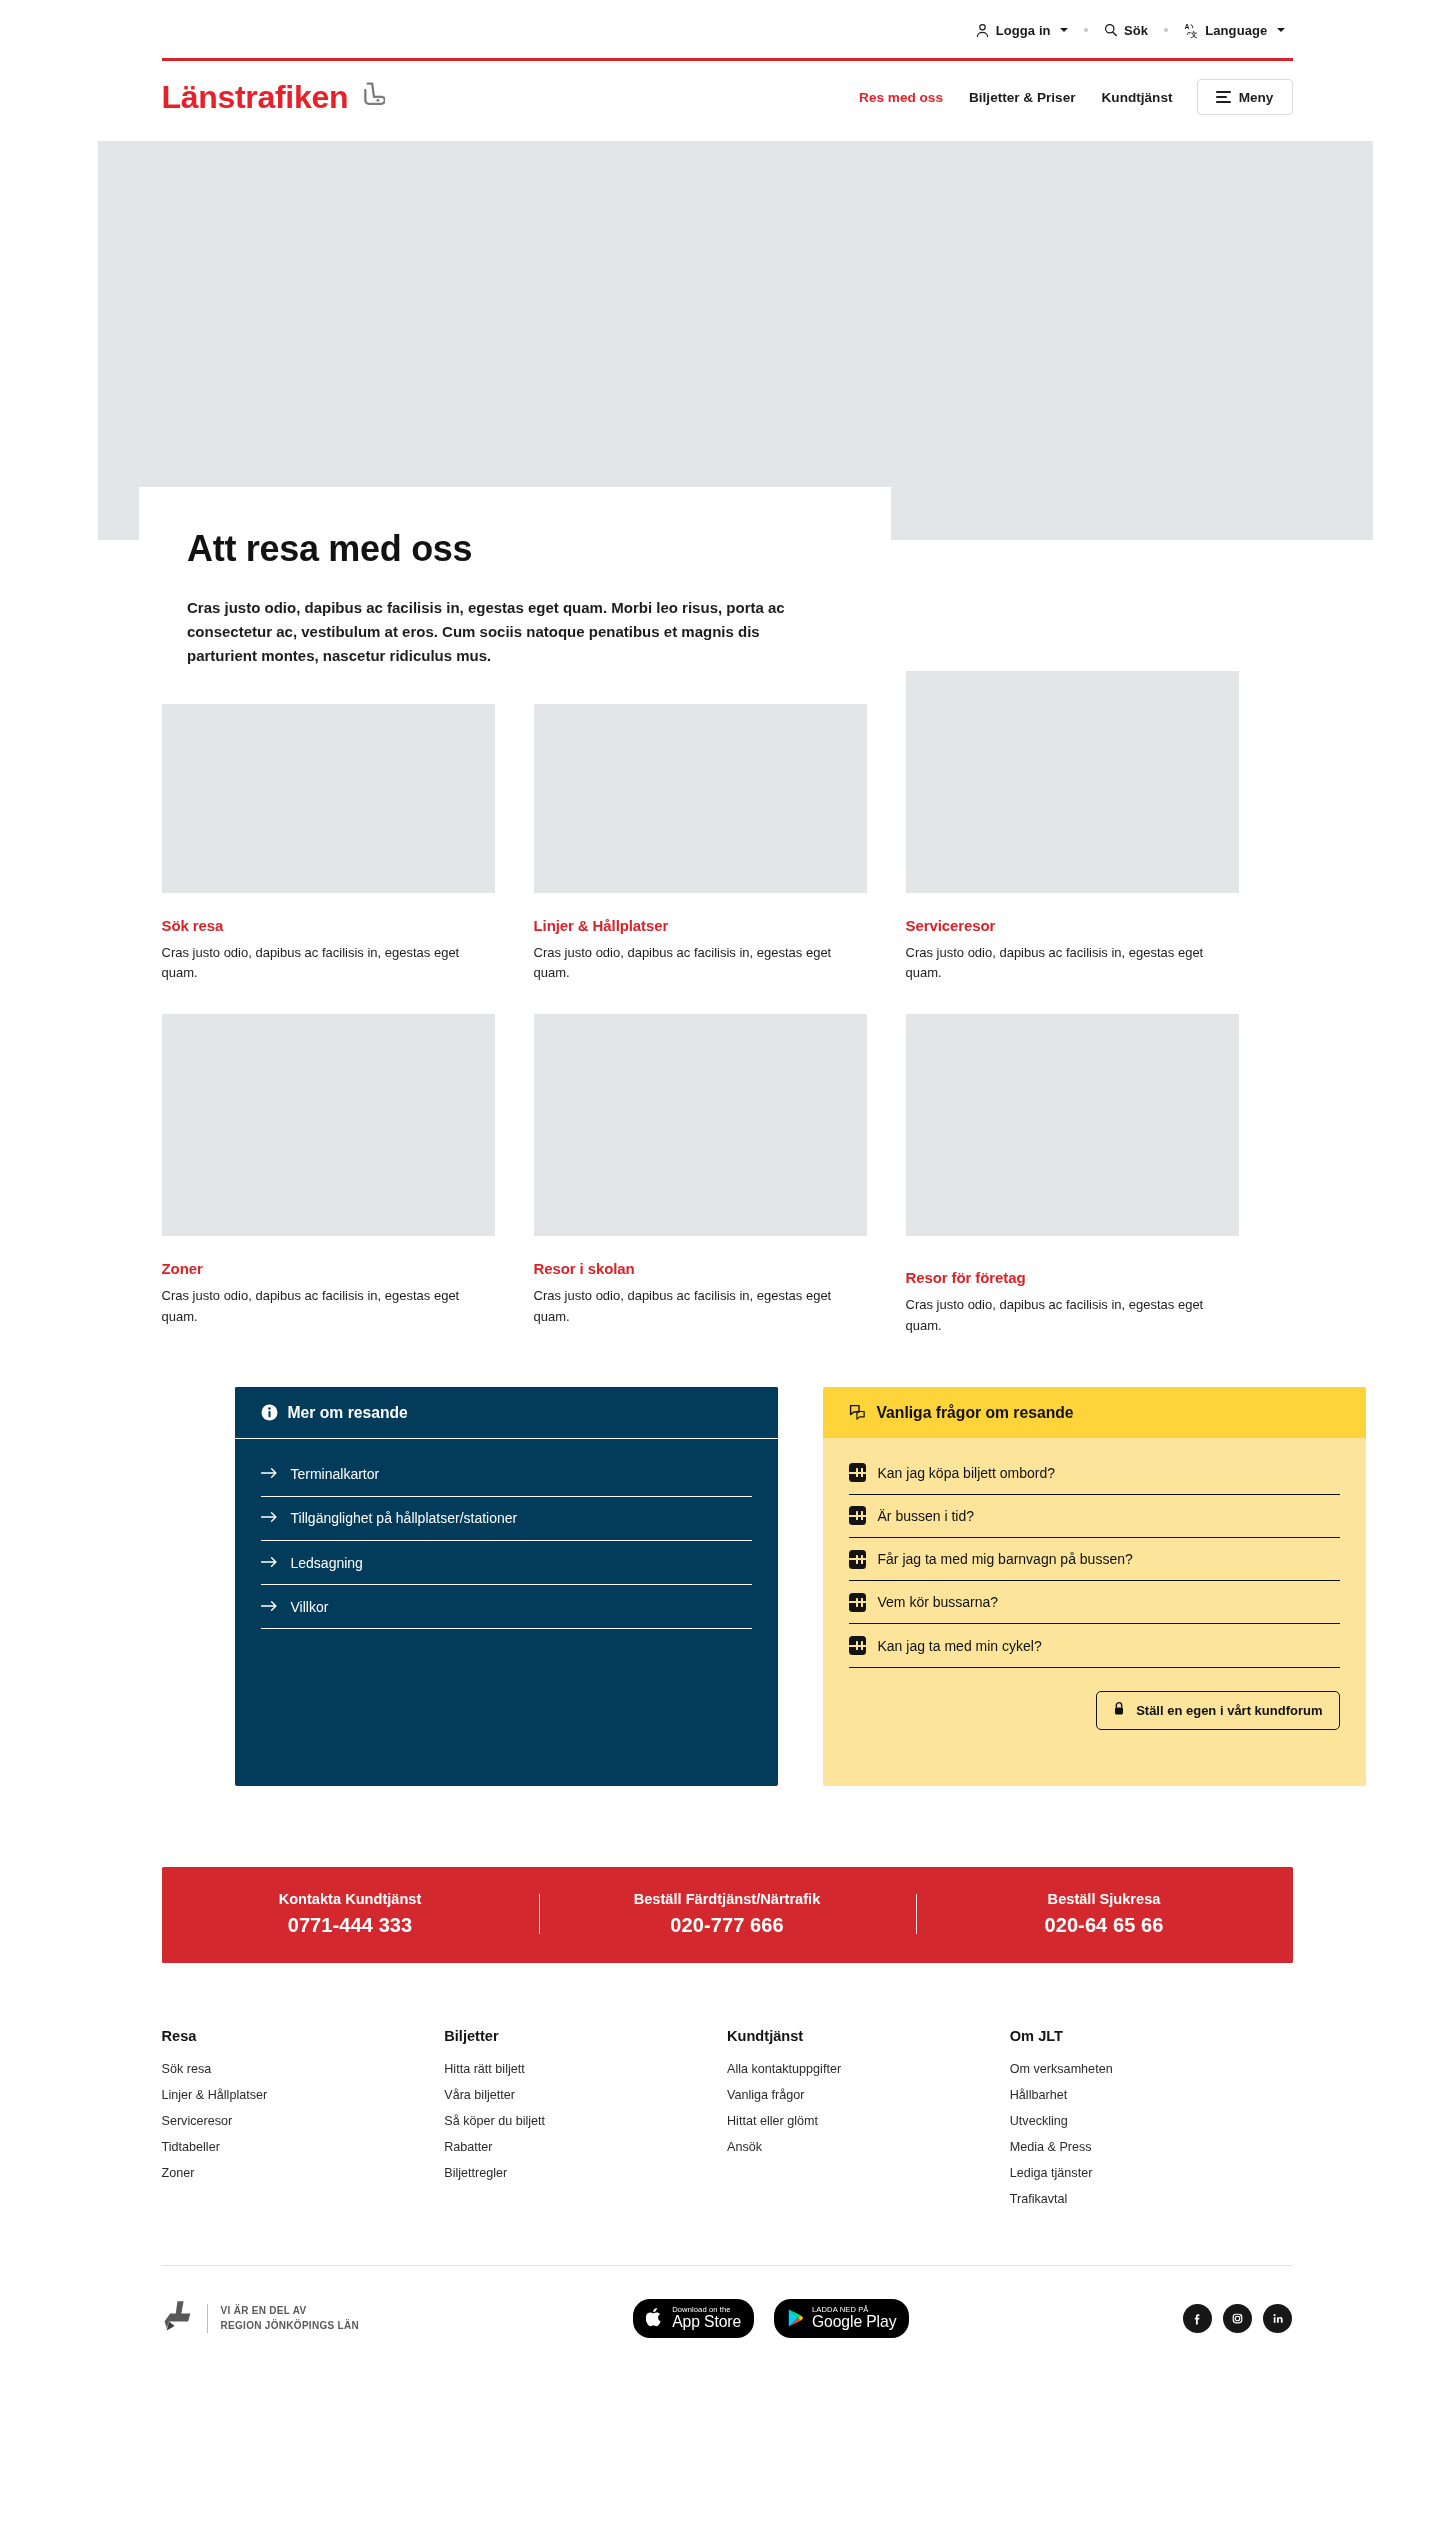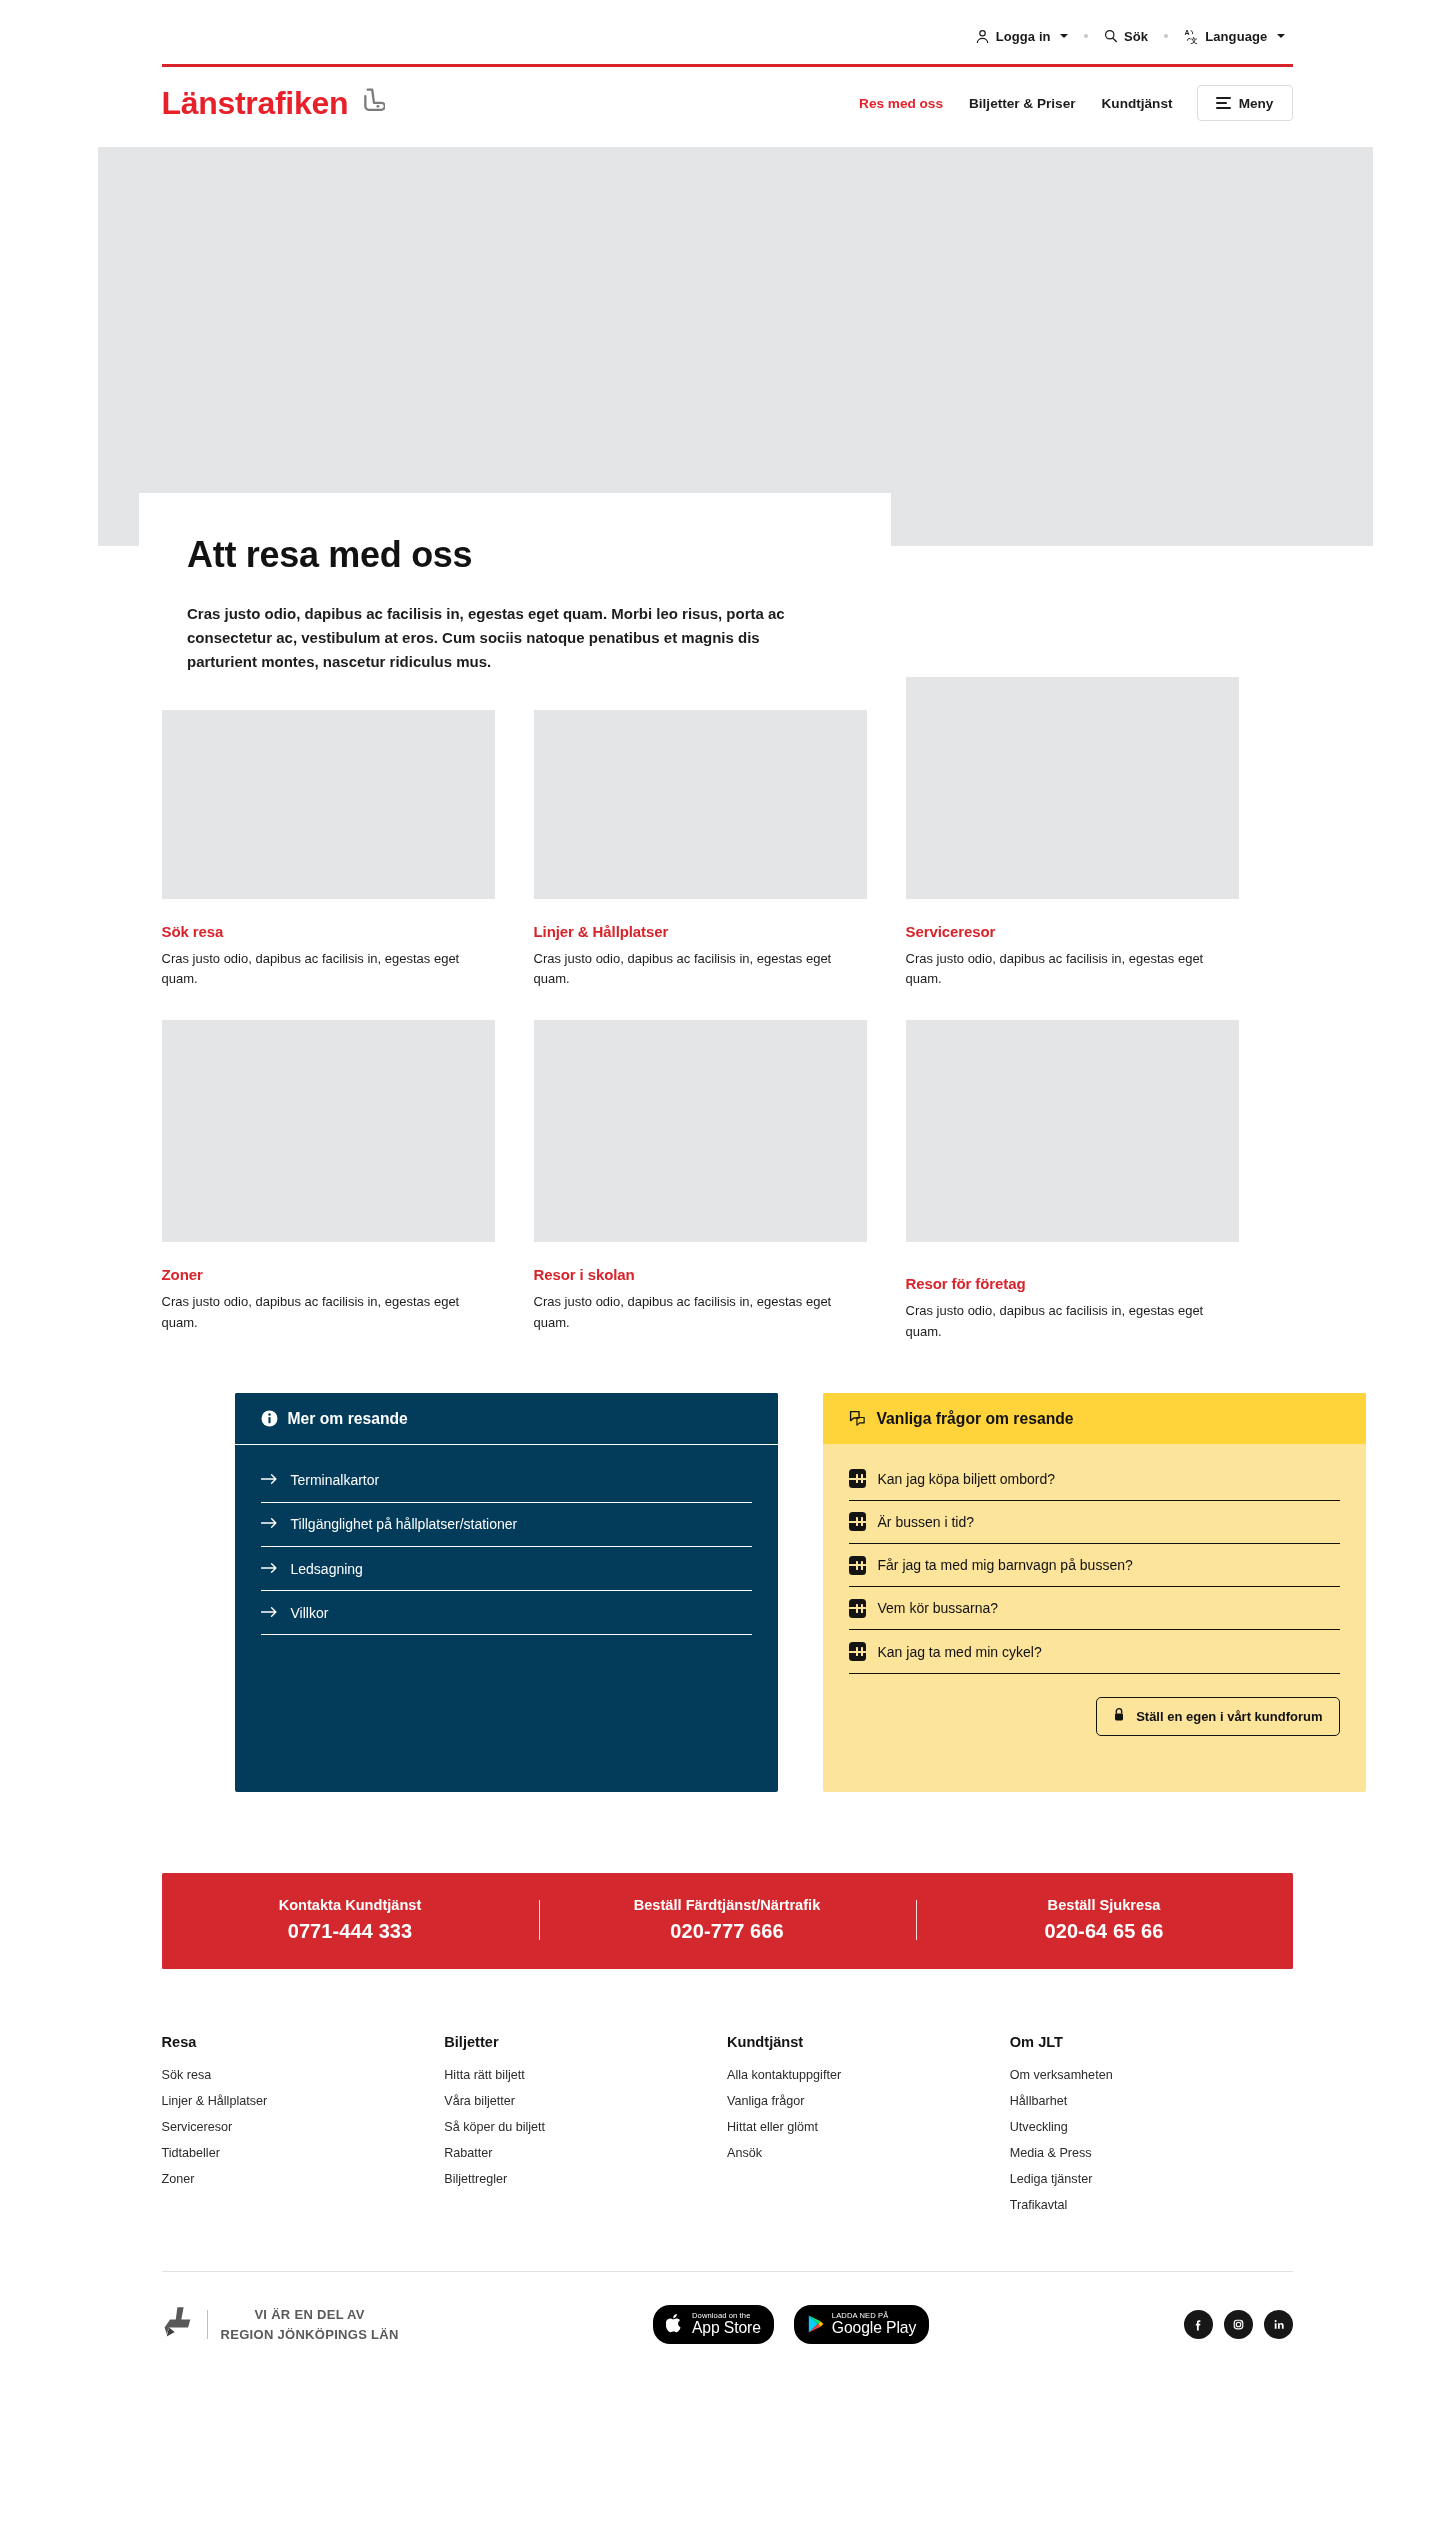--- a/index.html
+++ b/index.html
@@ -4,21 +4,21 @@
 <style>
   * { box-sizing: border-box; margin: 0; padding: 0; }
   html, body {
     width: 1454px;
     background: #ffffff;
     font-family: "Liberation Sans", sans-serif;
     -webkit-font-smoothing: antialiased;
   }
   body { width: 1454px; min-height: 2526px; position: relative; overflow-x: hidden; }
 
-  .wrap { width: 1454px; margin: 8px auto; position: relative; }
+  .wrap { width: 1454px; margin: 2px auto; position: relative; }
 
   
   .utilbar {
     height: 56px;
     display: flex; align-items: center; justify-content: flex-end;
     padding-right: 162px;
     gap: 0px;
   }
   .util-item {
     display: flex; align-items: center; gap: 6.6px;
@@ -202,21 +202,21 @@
   .footrule { width: 1131px; margin: 0 auto; margin-top: 47px; height: 1px; background: #e2e2e2; }
 
   
   .bottombar {
     width: 1131px; margin: 0 auto;
     height: 106px;
     display: flex; align-items: center; justify-content: space-between;
   }
   .region { display: flex; align-items: center; gap: 13px; }
   .region-divider { width: 1px; height: 29px; background: #bdbdbd; }
-  .region-text { font-size: 13px; font-weight: 700; color: #5a5a5a; line-height: 1.48; letter-spacing: 0.3px; text-align: center; }
+  .region-text { font-size: 10px; font-weight: 700; color: #5a5a5a; line-height: 1.48; letter-spacing: 0.3px; }
 
   .stores { display: flex; align-items: center; gap: 20px; }
   .badge {
     background: #000; border-radius: 17px; display: flex; align-items: center; gap: 8px;
     padding: 6.6px 13px; cursor: pointer; min-width: 116px;
   }
   .badge-txt { display: flex; flex-direction: column; line-height: 1.08; }
   .badge-small { font-size: 7.6px; color: #fff; font-weight: 400; letter-spacing: 0.1px;}
   .badge-big { font-size: 15.7px; color: #fff; font-weight: 500; letter-spacing: -0.1px;}
 

